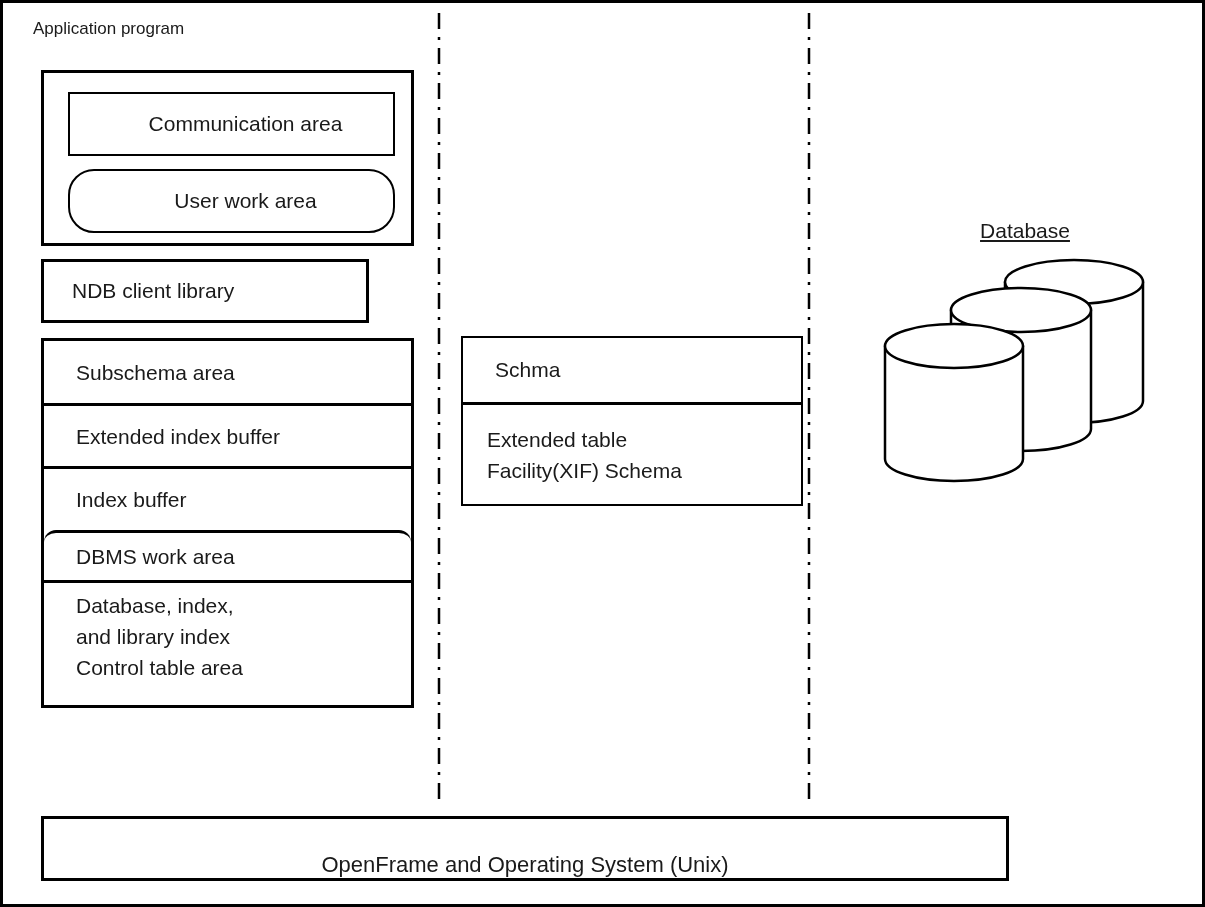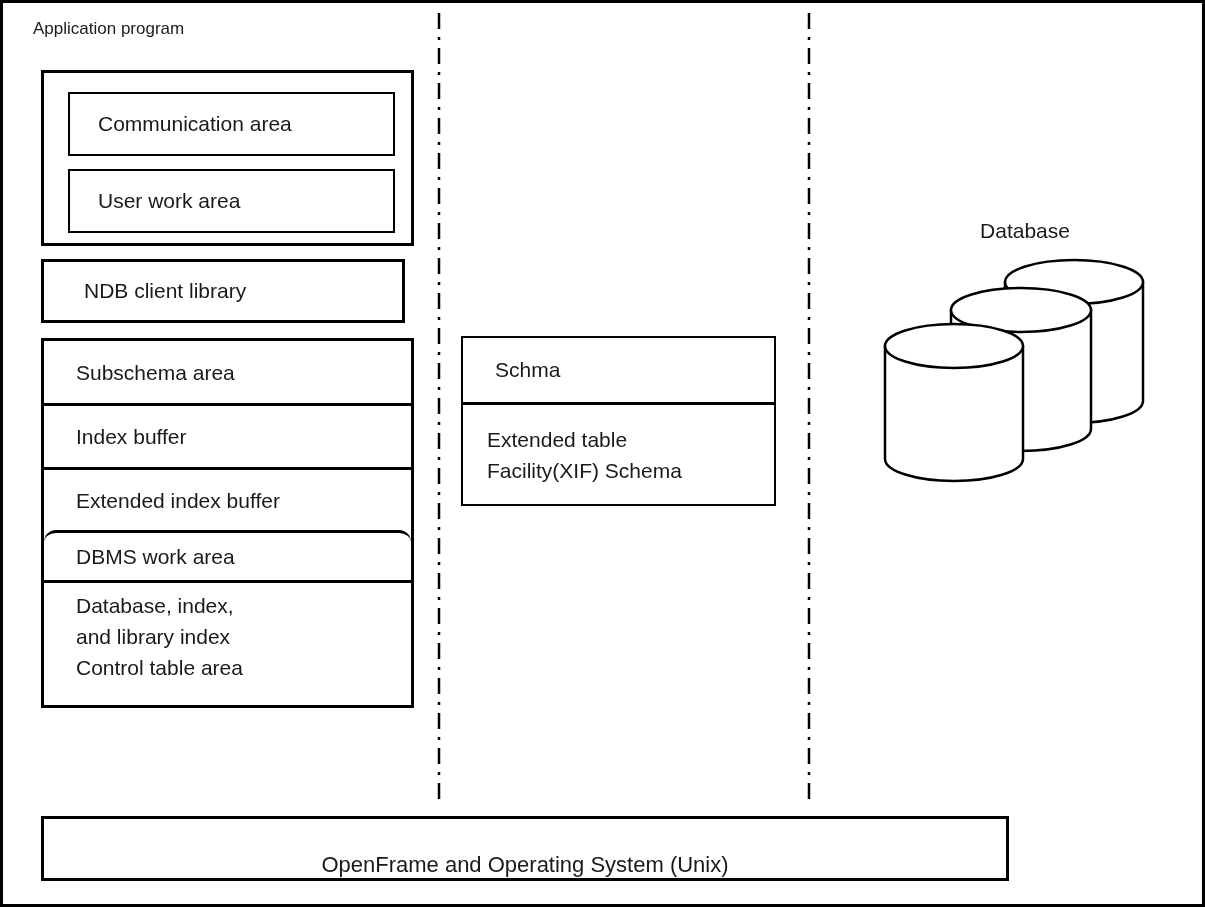--- a/index.html
+++ b/index.html
@@ -28,67 +28,69 @@
   }
 
   .inner-box {
     position: absolute;
     background: #ffffff;
     border: 2.5px solid #000000;
     display: flex;
     align-items: center;
     padding-left: 28px;
     font-size: 21px;
+    justify-content: center;
   }
 
   .app-box { left: 38px; top: 67px; width: 373px; height: 176px; }
   .comm-box { left: 24px; top: 19px; width: 327px; height: 64px; }
-  .user-box { left: 24px; top: 96px; width: 327px; height: 64px; }
+  .user-box { left: 24px; top: 96px; width: 327px; height: 64px; border-radius: 26px; }
 
   .ndb-box {
-    left: 38px; top: 256px; width: 364px; height: 64px;
+    left: 38px; top: 256px; width: 328px; height: 64px;
     display: flex; align-items: center;
-    padding-left: 40px; font-size: 21px;
+    padding-left: 28px; font-size: 21px;
   }
 
   .stack-box { left: 38px; top: 335px; width: 373px; height: 370px; display: flex; flex-direction: column; }
   .stack-row {
     display: flex; align-items: center;
     padding-left: 32px;
     font-size: 21px;
     border-top: 3px solid #000000;
     flex: 0 0 auto;
     white-space: pre-line;
     line-height: 31px;
   }
   .stack-row:first-child { border-top: none; }
   .stack-row.r1 { height: 62px; }
   .stack-row.r2 { height: 64px; }
   .stack-row.r3 { height: 63px; }
   .stack-row.r4 { height: 50px; border-radius: 12px; }
   .stack-row.r5 { height: 110px; }
 
-  .schema-box { left: 458px; top: 333px; width: 315px; height: 170px; border-width: 2.5px; display: flex; flex-direction: column; }
+  .schema-box { left: 458px; top: 333px; width: 342px; height: 170px; border-width: 2.5px; display: flex; flex-direction: column; }
   .schema-header {
     height: 64px; display: flex; align-items: center;
     padding-left: 32px; font-size: 21px; flex: 0 0 auto;
   }
   .schema-body {
     flex: 1 1 auto;
     border-top: 3px solid #000000;
     display: flex; align-items: center;
     padding-left: 24px; font-size: 21px;
     white-space: pre-line; line-height: 31px;
   }
 
   .database-label {
     position: absolute;
     left: 872px; top: 216px; width: 300px;
     text-align: center;
     font-size: 21px;
+    text-decoration: underline;
   }
 
   .cylinders-svg { position: absolute; left: 870px; top: 245px; }
 
   .separators-svg {
     position: absolute; inset: 0;
     width: 1205px; height: 907px;
     pointer-events: none;
   }
 
@@ -120,25 +122,25 @@
   </div>
 
   <div class="box ndb-box">
     <span>NDB client library</span>
   </div>
 
   <div class="box stack-box">
     <div class="stack-row r1">
       <span>Subschema area</span>
     </div>
+    <div class="stack-row r3">
+      <span>Extended index buffer</span>
+    </div>
     <div class="stack-row r2">
       <span>Index buffer</span>
-    </div>
-    <div class="stack-row r3">
-      <span>Extended index buffer</span>
     </div>
     <div class="stack-row r4">
       <span>DBMS work area</span>
     </div>
     <div class="stack-row r5">
       <span>Database, index,
 and library index
 Control table area</span>
     </div>
   </div>

